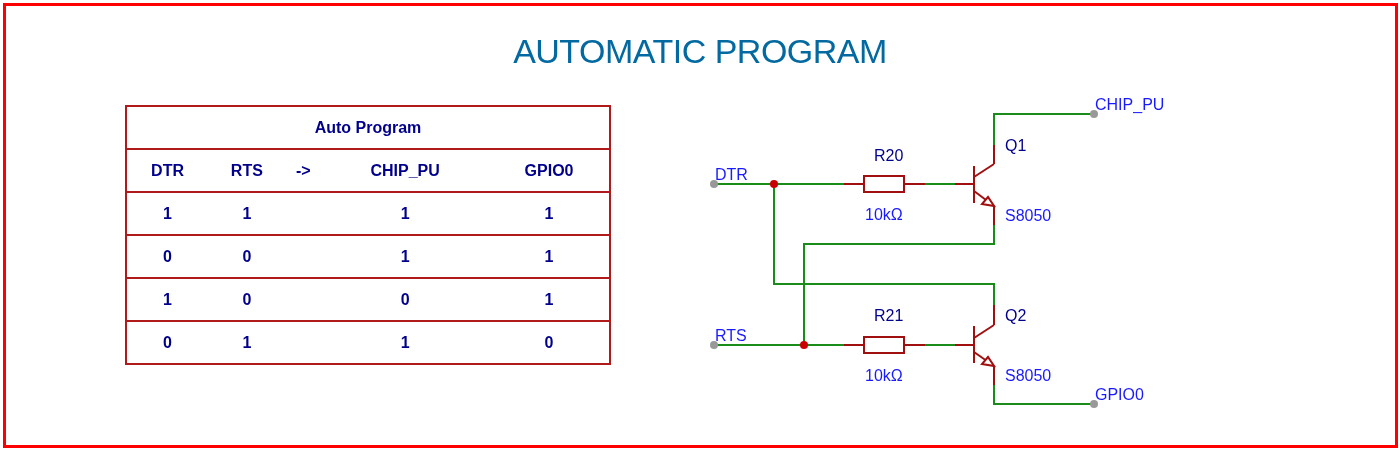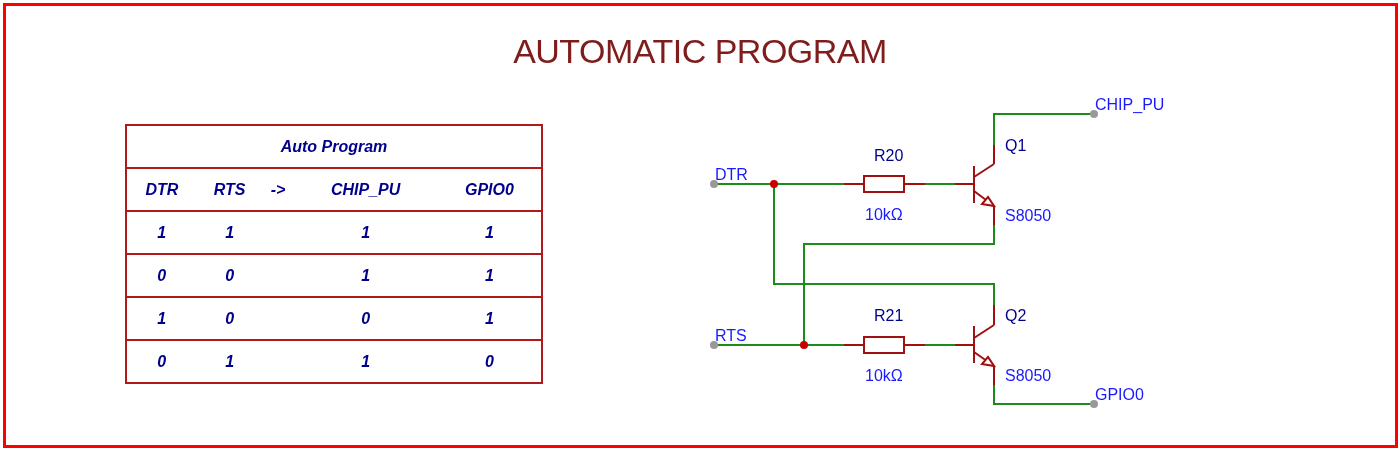--- a/index.html
+++ b/index.html
@@ -1,19 +1,19 @@
 <!DOCTYPE html>
 <html><head>
 <meta charset="utf-8">
 <style>
   html, body { margin: 0; padding: 0; background: #ffffff; }
   body { width: 1400px; height: 450px; position: relative; overflow: hidden; font-family: "Liberation Sans", sans-serif; }
   .frame { position: absolute; left: 3px; top: 3px; width: 1389px; height: 439px; border: 3px solid #ff0000; box-sizing: content-box; }
-  .title { position: absolute; left: 0; width: 1400px; top: 32px; text-align: center; color: #7f1d1d; font-size: 34px; font-family: "Liberation Sans", sans-serif; letter-spacing: -0.5px; }
-  table.truth { position: absolute; left: 125px; top: 124px; width: 418px; border-collapse: collapse; font-style: italic; }
+  .title { position: absolute; left: 0; width: 1400px; top: 32px; text-align: center; color: #0369a1; font-size: 34px; font-family: "Liberation Sans", sans-serif; letter-spacing: -0.5px; }
+  table.truth { position: absolute; left: 125px; top: 105px; width: 486px; border-collapse: collapse; }
   table.truth td { border: 2px solid #b01a1a; border-left: 2px solid #b01a1a; height: 41px; padding: 0; text-align: center; color: #00008b; font-size: 16px; font-weight: bold; font-family: "Liberation Sans", sans-serif; }
   table.truth tr td { border-left: none; border-right: none; }
   table.truth tr td:first-child { border-left: 2px solid #b01a1a; }
   table.truth tr td:last-child { border-right: 2px solid #b01a1a; }
   table.truth td.caption { font-weight: bold; font-size: 16px; }
   svg.schem { position: absolute; left: 0; top: 0; }
   .lbl { font-family: "Liberation Sans", sans-serif; font-size: 16px; fill: #1a1aff; }
   .lbld { font-family: "Liberation Sans", sans-serif; font-size: 16px; fill: #00008b; }
 </style>
 </head>

